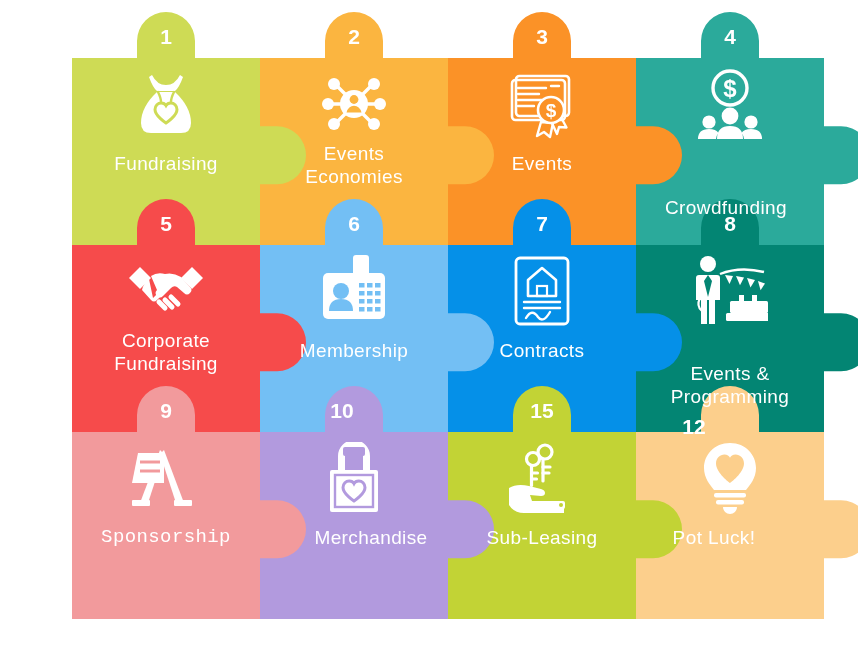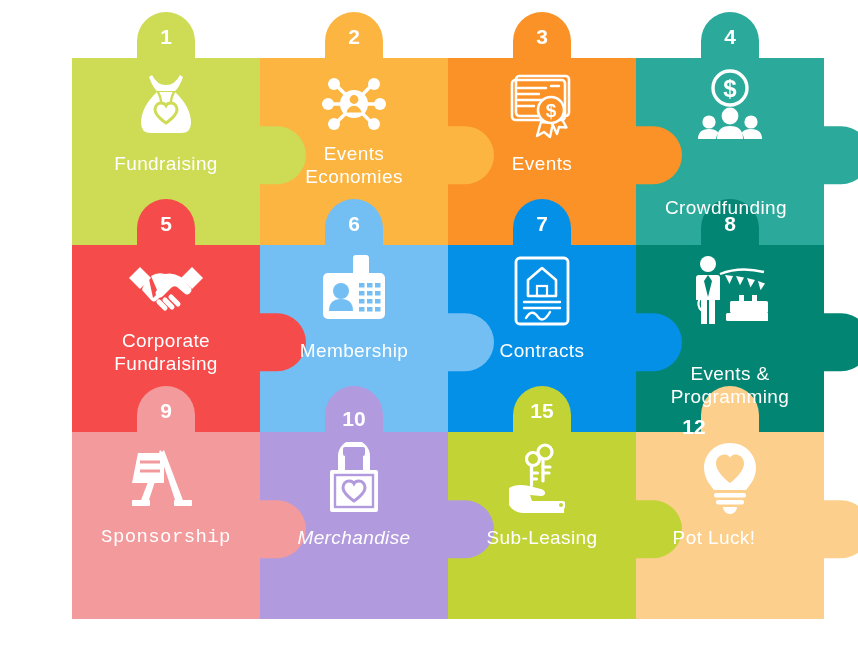--- a/index.html
+++ b/index.html
@@ -226,31 +226,31 @@
         <g stroke="#F29A9C" stroke-width="3">
           <line x1="10" y1="15" x2="30" y2="15"></line>
           <line x1="10" y1="24" x2="30" y2="24"></line>
         </g>
         <rect x="2" y="53" width="18" height="6" rx="1" fill="white"></rect>
         <rect x="44" y="53" width="18" height="6" rx="1" fill="white"></rect>
       </svg>
       </div>
       <div class="piece-label" style="left: 66px; top: 526px; width: 200px; font-family: Liberation Mono, monospace;">Sponsorship</div>
       <div class="hit" style="left: 260px; top: 386px; width: 188px; height: 233px;"></div>
-      <div class="piece-number" style="left: 324px; top: 400px; width: 60px; margin-top: 8px;">10</div>
+      <div class="piece-number" style="left: 312px; top: 400px; width: 60px;">10</div>
       <div class="icon-wrap" style="left: 315px; top: 438px; width: 78px; height: 80px; display: flex; align-items: center; justify-content: center;">
         <svg width="58" height="72" viewBox="0 0 58 72">
         <path d="M13 28 v-14 a16 16 0 0 1 32 0 v14 h-7 v-14 a9 9 0 0 0 -18 0 v14 Z" fill="white"></path>
         <rect x="18" y="5" width="22" height="9" rx="2" fill="#B29ADE"></rect>
         <rect x="5" y="28" width="48" height="42" rx="2" fill="white"></rect>
         <rect x="10" y="33" width="38" height="32" fill="none" stroke="#B29ADE" stroke-width="2.4"></rect>
         <path d="M29 59 C29 59 18 52 18 45.5 C18 41.6 21 39 24.2 39 C26.5 39 28.3 40.3 29 41.6 C29.7 40.3 31.5 39 33.8 39 C37 39 40 41.6 40 45.5 C40 52 29 59 29 59 Z" fill="none" stroke="#B29ADE" stroke-width="3"></path>
       </svg>
       </div>
-      <div class="piece-label" style="left: 254px; top: 526px; width: 200px; font-style: italic;">Merchandise</div>
+      <div class="piece-label" style="left: 271px; top: 526px; width: 200px;">Merchandise</div>
       <div class="hit" style="left: 448px; top: 386px; width: 188px; height: 233px;"></div>
       <div class="piece-number" style="left: 512px; top: 400px; width: 60px;">15</div>
       <div class="icon-wrap" style="left: 503px; top: 438px; width: 78px; height: 80px; display: flex; align-items: center; justify-content: center;">
         <svg width="74" height="70" viewBox="0 0 74 70">
         <g fill="none" stroke="white" stroke-width="3.2" stroke-linecap="round">
           <circle cx="40" cy="9" r="7"></circle>
           <path d="M38 16 v22"></path>
           <path d="M38 24 h7"></path>
           <path d="M38 30 h6"></path>
         </g>

